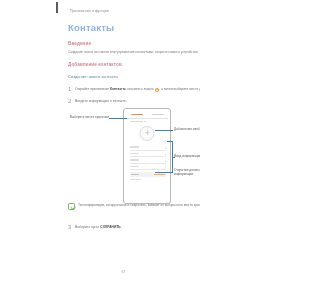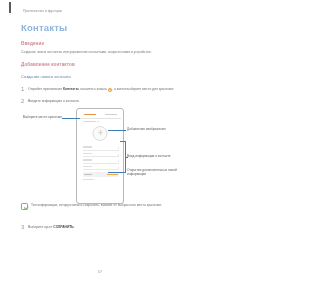--- a/index.html
+++ b/index.html
@@ -4,21 +4,21 @@
 <style>
   * { margin:0; padding:0; box-sizing:border-box; }
   html,body { width:200px; height:283px; }
   body {
     font-family:"Liberation Sans", sans-serif;
     background:#ffffff;
     color:#3c3c3c;
     position:relative;
     overflow:hidden;
   }
-  .page { position:absolute; inset:0; }
+  .page { position:absolute; inset:0;margin-left:47px; }
 
   .edge-mark { position:absolute; left:9px; top:2px; width:1.5px; height:11px; background:#5b5b5b; }
 
   .breadcrumb {
     position:absolute; left:23px; top:9px;
     font-size:3.4px; letter-spacing:.08px; color:#8d8d8d;
   }
 
   .chapter-title {
     position:absolute; left:21px; top:22px;

